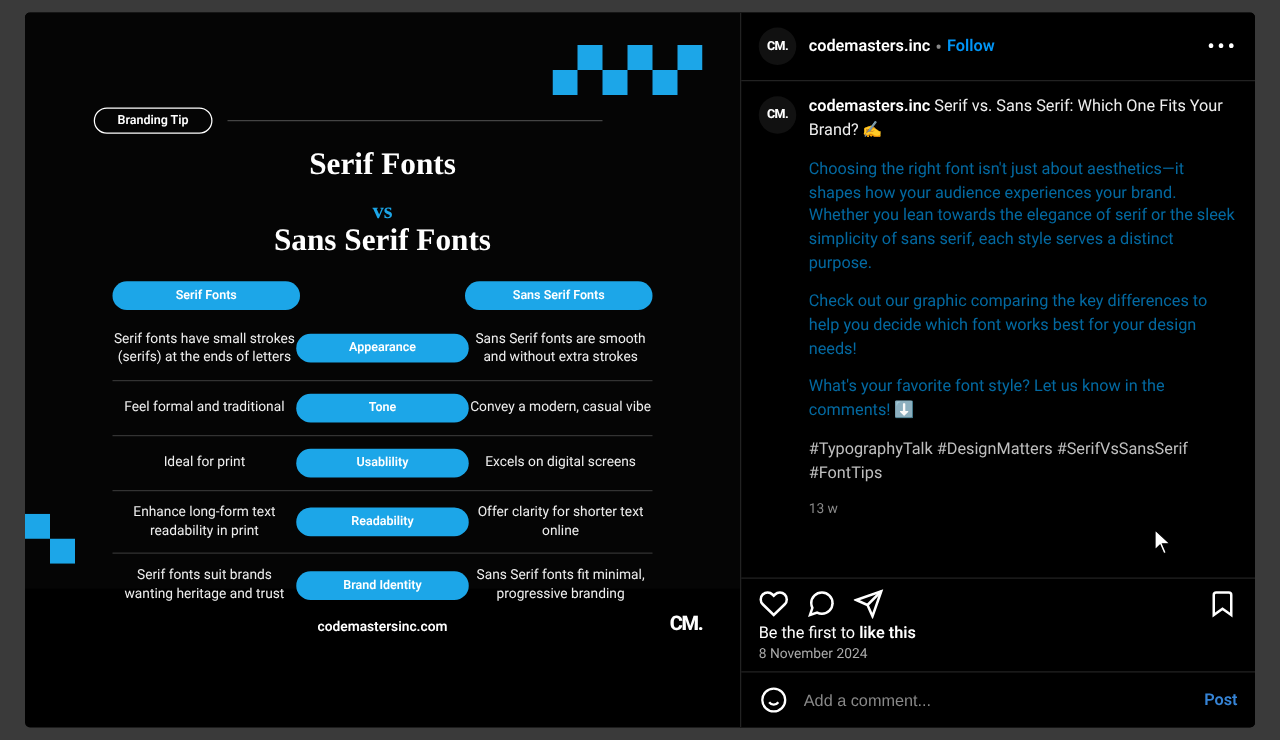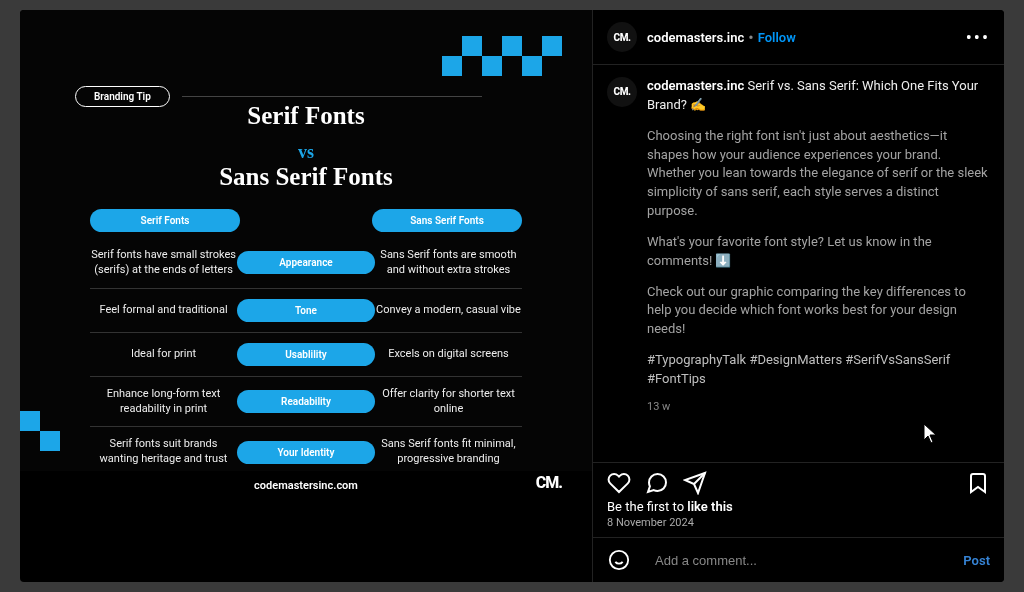--- a/index.html
+++ b/index.html
@@ -21,21 +21,21 @@
     display: flex;
     border-radius: 4px;
     overflow: hidden;
   }
   
   .infographic {
     width: 572px;
     height: 461px;
     background: #050505;
     position: relative;
-    padding: 4px 30px 10px 30px;
+    padding: 20px 30px 10px 30px;
     display: flex;
     flex-direction: column;
   }
   .branding-tip {
     position: absolute;
     top: 76px;
     left: 55px;
     border: 1px solid #fff;
     border-radius: 18px;
     padding: 4px 18px;
@@ -176,41 +176,41 @@
     flex:1;
     overflow-y: auto;
     padding: 12px 14px;
     font-size: 13px;
     line-height: 1.45;
   }
   .caption-row { display:flex; }
   .caption-content { flex:1; }
   .caption-user { font-weight:600; }
   .caption-text { color:#eee; }
-  .caption-block { margin-top: 12px; color:#a3a3a3; }
+  .caption-block { margin-top: 12px; color:#0369a1; }
   .hashtags { color:#bfbfbf; margin-top:12px; }
   .time-ago { color:#888; font-size:11px; margin-top:10px; }
   .actions {
     border-top: 1px solid #222;
     padding: 8px 14px 4px 14px;
     display:flex;
     align-items: center;
     gap: 14px;
   }
   .actions .spacer { flex:1; }
   .action-icon { cursor:pointer; width:24px; height:24px; display:flex; align-items:center; justify-content:center; }
   .likes { padding: 0 14px; font-size:13px; }
   .likes b { font-weight:600; }
   .post-date { padding: 2px 16px 8px 14px; font-size:11px; color:#aaa; }
   .comment-bar {
     border-top:1px solid #222;
     display:flex;
     align-items:center;
     padding: 10px 14px;
-    gap:24px;
+    gap:12px;
   }
   .comment-input {
     flex:1;
     background: none;
     border:none;
     color:#fff;
     font-size:13px;
     outline:none;
   }
   .comment-input::placeholder { color:#888; }
@@ -276,21 +276,21 @@
         <div class="pill">Usablility</div>
         <div class="cell">Excels on digital screens</div>
       </div>
       <div class="row">
         <div class="cell">Enhance long-form text readability in print</div>
         <div class="pill">Readability</div>
         <div class="cell">Offer clarity for shorter text online</div>
       </div>
       <div class="row">
         <div class="cell">Serif fonts suit brands wanting heritage and trust</div>
-        <div class="pill">Your Identity</div>
+        <div class="pill">Brand Identity</div>
         <div class="cell">Sans Serif fonts fit minimal, progressive branding</div>
       </div>
     </div>
 
     <div class="ig-footer">
       <span class="ig-url">codemastersinc.com</span>
       <span class="ig-logo">CM.</span>
     </div>
   </div>
 
@@ -303,22 +303,22 @@
       <span class="more">•••</span>
     </div>
 
     <div class="panel-body">
       <div class="caption-row">
         <div class="avatar">CM.</div>
         <div class="caption-content">
           <span class="caption-user">codemasters.inc</span>
           <span class="caption-text">Serif vs. Sans Serif: Which One Fits Your Brand? ✍️</span>
           <div class="caption-block">Choosing the right font isn't just about aesthetics—it shapes how your audience experiences your brand. Whether you lean towards the elegance of serif or the sleek simplicity of sans serif, each style serves a distinct purpose.</div>
+          <div class="caption-block">Check out our graphic comparing the key differences to help you decide which font works best for your design needs!</div>
           <div class="caption-block">What's your favorite font style? Let us know in the comments! ⬇️</div>
-          <div class="caption-block">Check out our graphic comparing the key differences to help you decide which font works best for your design needs!</div>
           <div class="hashtags">#TypographyTalk #DesignMatters #SerifVsSansSerif #FontTips</div>
           <div class="time-ago">13 w</div>
         </div>
       </div>
     </div>
 
     <div class="actions">
       <span class="action-icon">
         <svg width="24" height="24" viewBox="0 0 24 24" fill="none" stroke="#fff" stroke-width="2">
             <path d="M20.8 4.6a5.5 5.5 0 0 0-7.8 0L12 5.6l-1-1a5.5 5.5 0 0 0-7.8 7.8l1 1L12 21l7.8-7.6 1-1a5.5 5.5 0 0 0 0-7.8z"></path>

